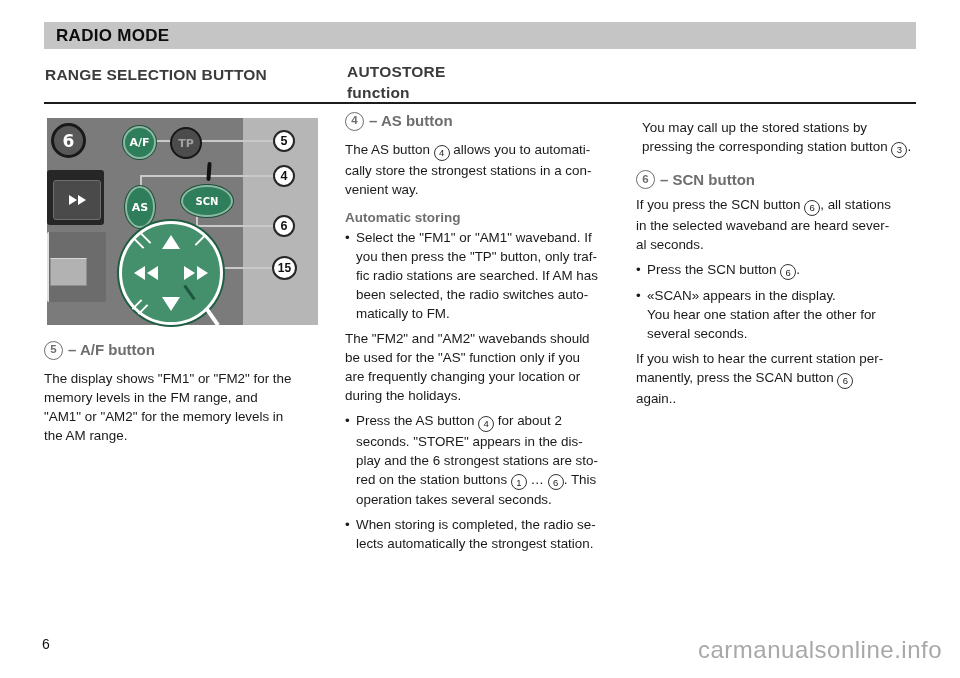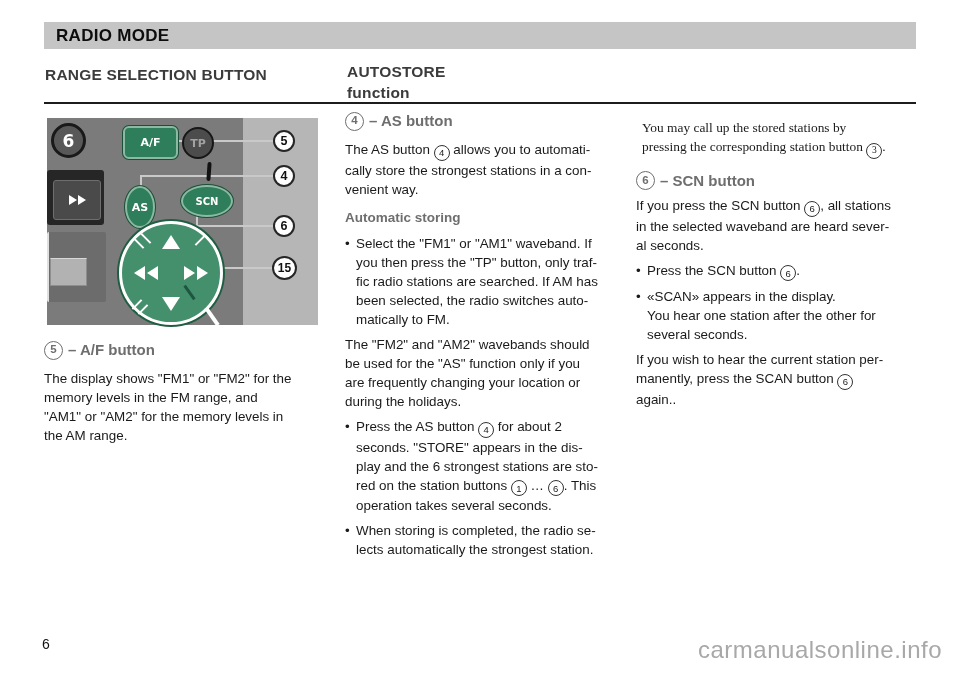--- a/index.html
+++ b/index.html
@@ -18,22 +18,22 @@
   .panel-dark{left:0;top:0;width:196px;height:207px;background:#7b7b7b;}
   .panel-light{left:196px;top:0;width:75px;height:207px;background:#b6b6b6;}
 
   .cl{background:#c9c9c9;z-index:2;}
   .btnz{z-index:3;}
   .btn-round{border-radius:50%;display:flex;align-items:center;justify-content:center;
              font-weight:bold;box-sizing:border-box;}
   .btn-preset6{left:4px;top:5px;width:35px;height:35px;background:#585858;border:3px solid #191919;
                color:#fff;font-size:17px;}
   .btn-green{background:#2f7e5b;border:2px solid #8cb9a2;box-shadow:0 0 0 1px #1c4f39;color:#fff;}
-  .btn-af{left:76px;top:8px;width:55px;height:33px;font-size:11px;border-radius:6px;}
-  .btn-tp{left:135px;top:9px;width:32px;height:32px;background:#4c4c4c;border:2px solid #161616;
+  .btn-af{left:76px;top:8px;width:33px;height:33px;font-size:11px;}
+  .btn-tp{left:123px;top:9px;width:32px;height:32px;background:#4c4c4c;border:2px solid #161616;
           color:#a2a2a2;font-size:11px;text-align:center;}
   .btn-as{left:78px;top:68px;width:30px;height:42px;font-size:11px;}
   .btn-scn{left:134px;top:67px;width:52px;height:32px;font-size:10px;}
   .tickmark{left:160px;top:44px;width:4px;height:19px;background:#121212;border-radius:2px;
             transform:rotate(4deg);z-index:3;}
 
   .frame-seek{left:0;top:52px;width:57px;height:55px;background:#262626;border-radius:3px;z-index:3;}
   .btn-seek{left:6px;top:10px;width:46px;height:38px;background:#4a4a4a;border:1px solid #6e6e6e;
             border-radius:3px;display:flex;align-items:center;justify-content:center;gap:1px;}
   .t-r-sm{width:0;height:0;border-top:5px solid transparent;border-bottom:5px solid transparent;
@@ -61,25 +61,25 @@
   .callout{width:22px;height:22px;border-radius:50%;background:#fff;border:2px solid #262626;
            display:flex;align-items:center;justify-content:center;font-size:12.5px;font-weight:bold;
            color:#111;box-sizing:border-box;font-family:"Liberation Sans",sans-serif;z-index:4;}
 
   
   .col{font-size:13.4px;line-height:19px;color:#1a1a1a;}
   .col1{left:44px;top:340px;width:296px;}
   .col2{left:345px;top:111px;width:296px;}
   .col3{left:636px;top:118px;width:305px;}
   .p{white-space:pre-line;margin:0 0 6px;}
-  .indent{padding-left:6px;font-family:Liberation Serif, serif;}
+  .indent{padding-left:6px;}
   .sec-h{display:flex;align-items:center;gap:5px;font-size:15px;font-weight:bold;color:#6e6e6e;
          line-height:20px;margin:0 0 9px;}
   .gap-top{margin:12px 0 5px;}
-  .subh{font-weight:bold;color:#6e6e6e;font-size:13.5px;margin:9px 0 7px;}
+  .subh{font-weight:bold;color:#6e6e6e;font-size:13.5px;margin:9px 0 1px;}
   .bullet{display:flex;margin:0 0 6px;}
   .bmark{width:11px;flex:none;}
   .btxt{white-space:pre-line;flex:1;}
   .cnum{display:inline-flex;align-items:center;justify-content:center;width:14px;height:14px;
         border:1.2px solid #333;border-radius:50%;font-size:9.5px;line-height:1;vertical-align:-2px;
         background:#fff;font-weight:normal;}
   .cnum-h{display:inline-flex;align-items:center;justify-content:center;width:17px;height:17px;
           border:1.6px solid #6e6e6e;border-radius:50%;font-size:11.5px;line-height:1;color:#6e6e6e;
           font-weight:bold;flex:none;}
 

